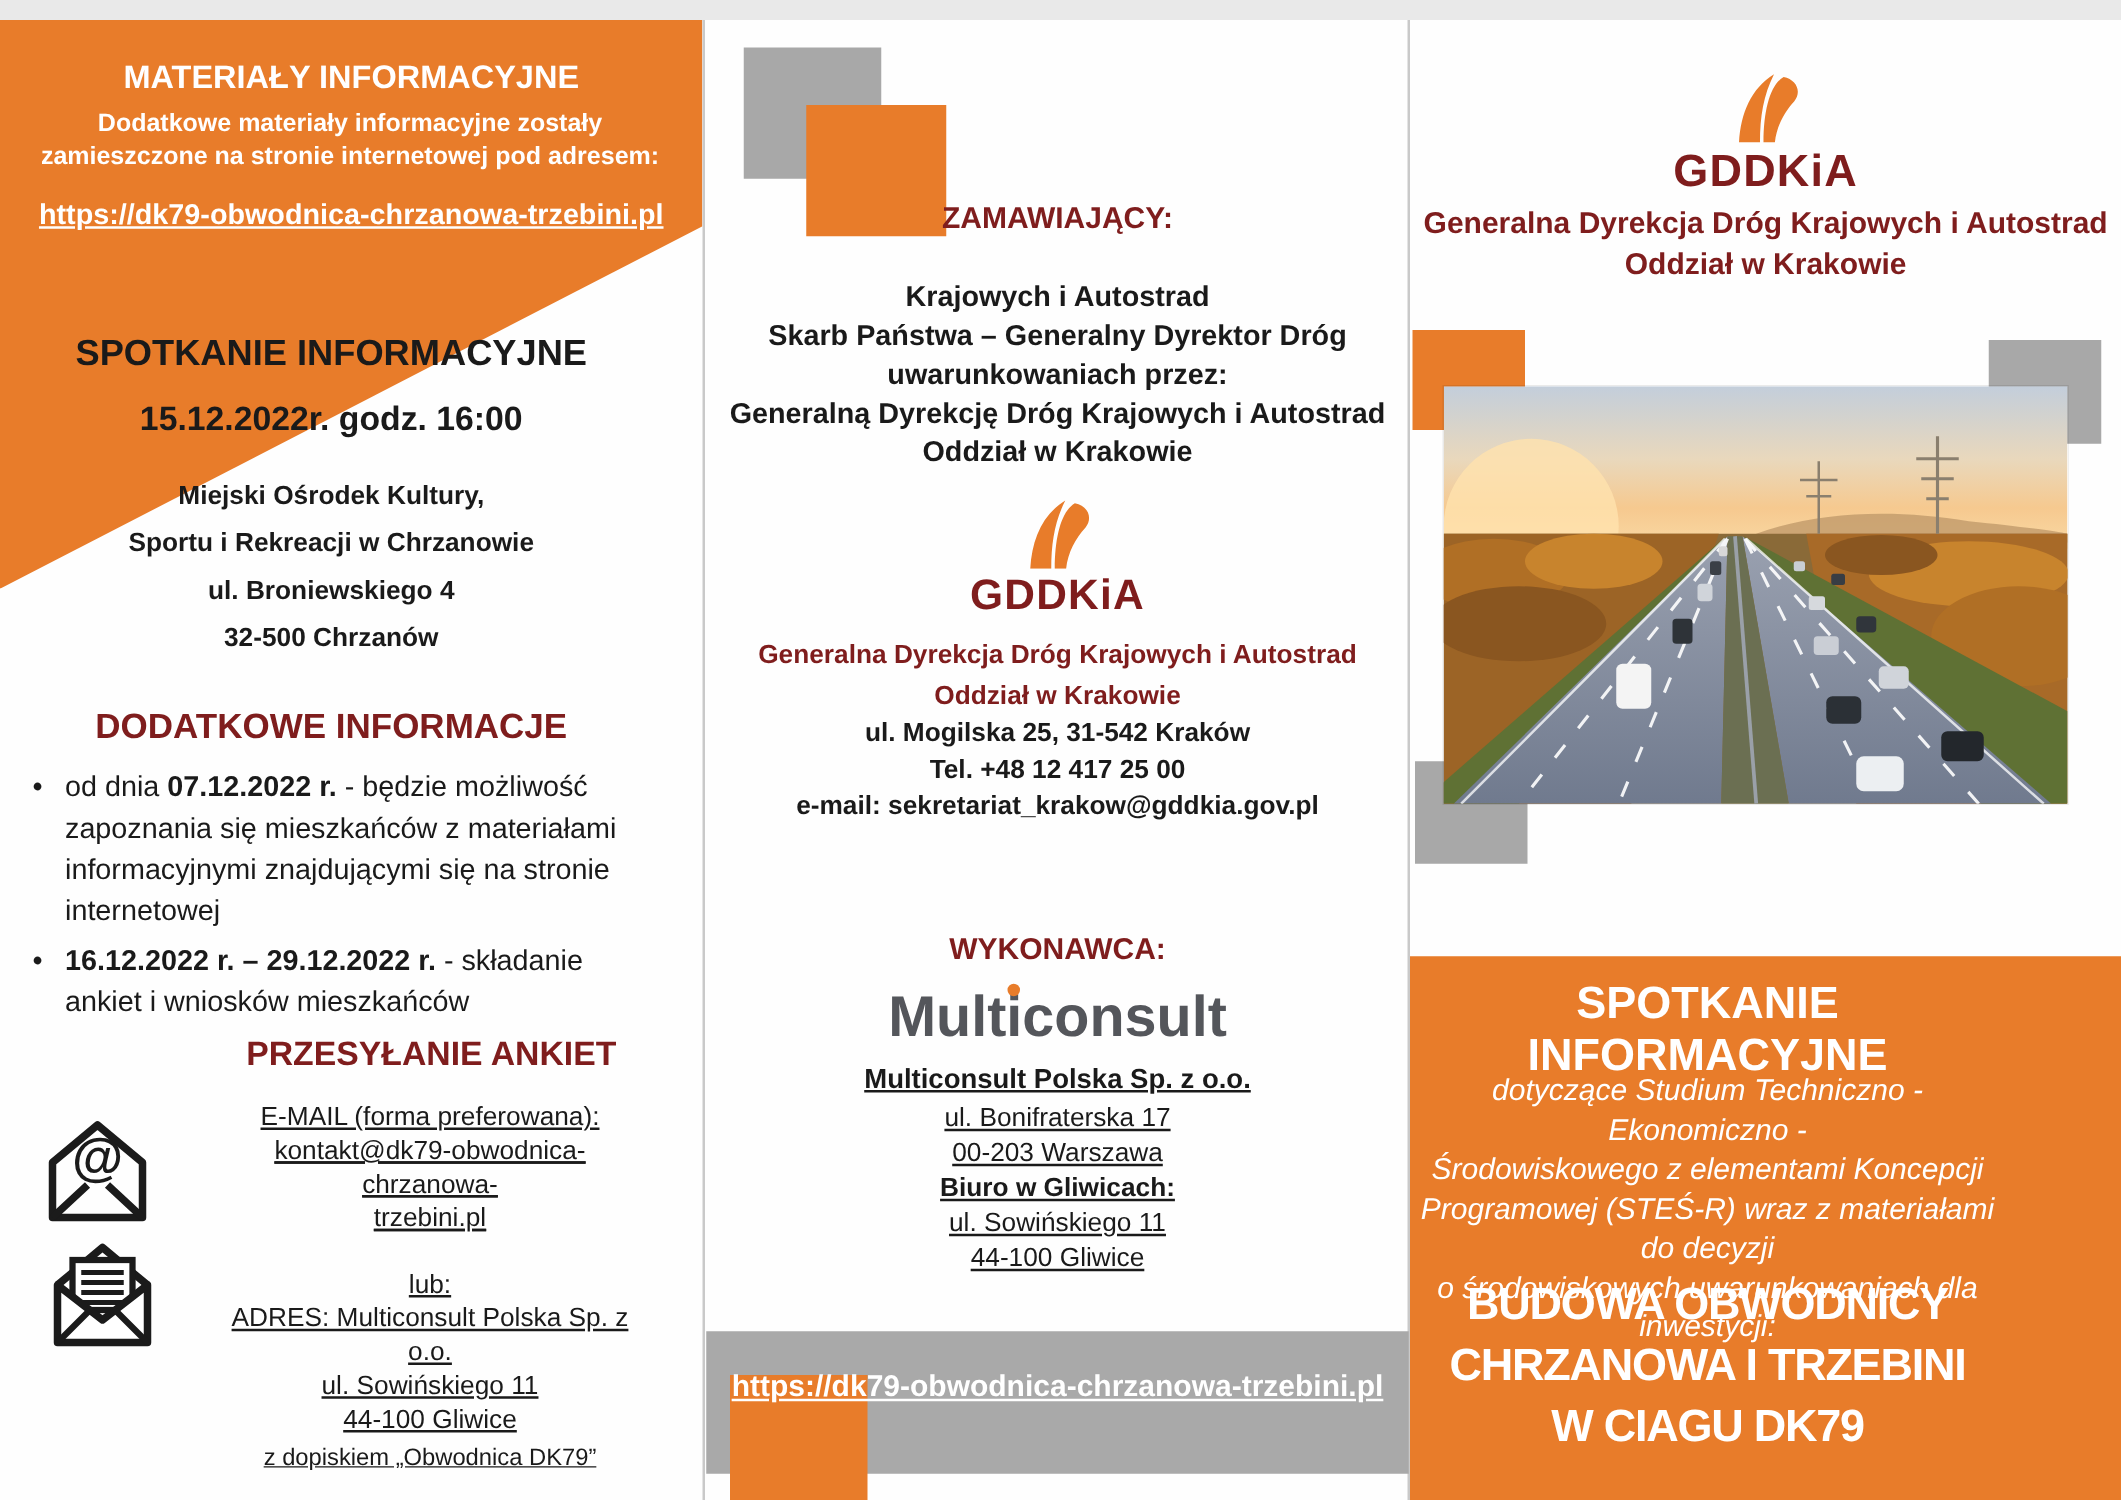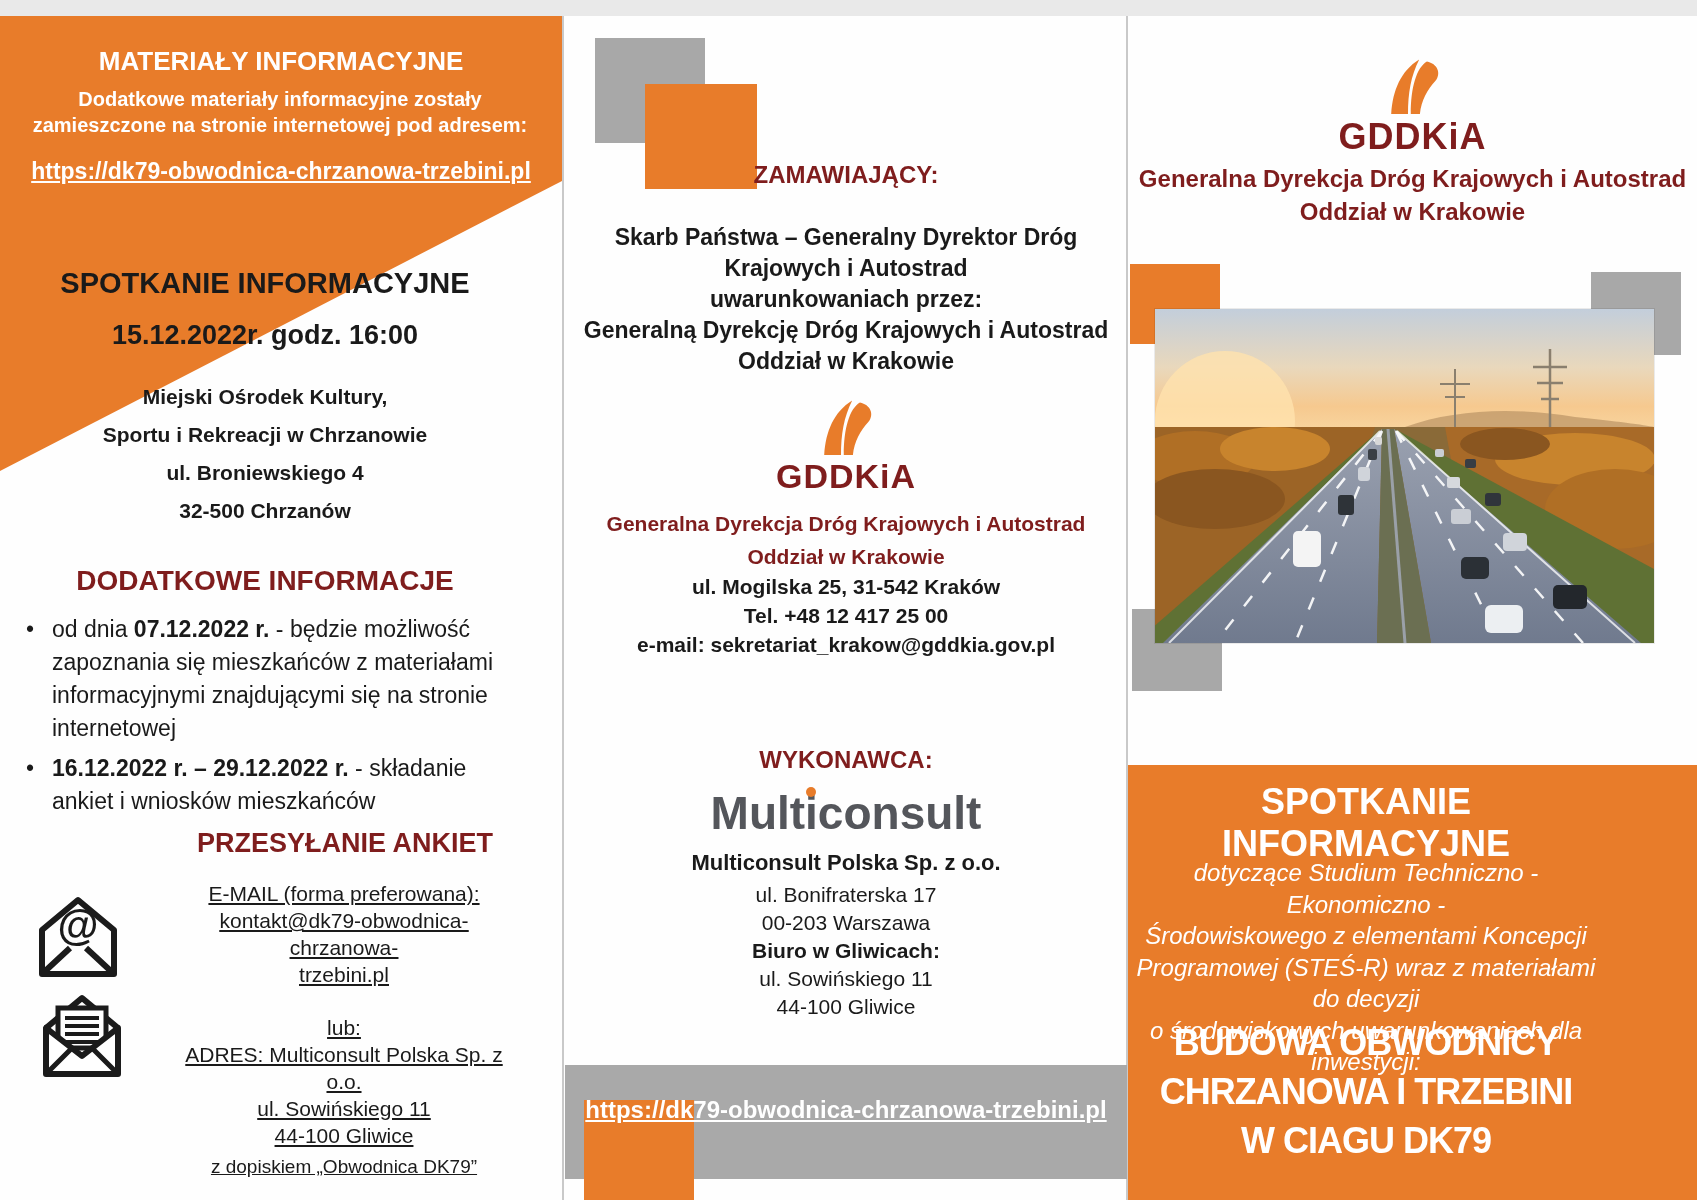--- a/index.html
+++ b/index.html
@@ -37,21 +37,21 @@
   .mp-zam{left:565px;top:145px;width:562px;font-size:24px;}
   .mp-orderer{left:565px;top:206px;width:562px;font-size:23px;line-height:31px;}
   .mp-swoosh{left:818px;top:383px;width:60px;height:56px;}
   .mp-gddkia{left:565px;top:441px;width:562px;font-size:34px;letter-spacing:1px;}
   .mp-gname{left:565px;top:491px;width:562px;font-size:21px;line-height:33px;}
   .mp-gaddr{left:565px;top:556px;width:562px;font-size:21px;line-height:29px;}
   .mp-wyk{left:565px;top:730px;width:562px;font-size:24px;}
   .mp-multi{left:565px;top:770px;width:562px;font-size:46px;color:#54565B;letter-spacing:0px;}
   .mp-multi .iwrap{position:relative;display:inline-block;}
   .mp-multi .idot{position:absolute;width:10px;height:10px;border-radius:50%;background:#E87C2A;left:50%;margin-left:-5px;top:1px;}
-  .mp-contr{left:565px;top:833px;width:562px;font-size:21px;line-height:28px;}
+  .mp-contr{left:565px;top:833px;width:562px;font-size:21px;line-height:28px;text-decoration:underline;}
   .mp-contr .l0{font-size:22px;font-weight:bold;margin-bottom:4px;}
   .graybar{left:565px;top:1049px;width:562px;height:114px;background:#A9A9A9;}
   .mp-url{left:565px;top:1080px;width:562px;font-size:24px;}
   
   .rp-swoosh{left:1384px;top:42px;width:62px;height:56px;}
   .rp-gddkia{left:1128px;top:100px;width:569px;font-size:36px;letter-spacing:1px;}
   .rp-gname{left:1128px;top:146px;width:569px;font-size:24px;line-height:33px;}
   .photo{left:1155px;top:293px;width:499px;height:334px;box-shadow:0 0 0 1px rgba(0,0,0,0.08);}
   .rp-block{left:1128px;top:749px;width:569px;height:444px;background:#E87C2A;}
   .rp-meet{left:1128px;top:765px;width:476px;font-size:36px;}
@@ -127,22 +127,22 @@
     <div>44-100 Gliwice</div>
     <div class="lp-note">z dopiskiem  „Obwodnica DK79”</div>
   </div>
 
   <div class="sq" style="left:595px;top:22px;width:110px;height:105px;background:#A8A8A8;"></div>
   <div class="sq" style="left:645px;top:68px;width:112px;height:105px;background:#E87C2A;"></div>
 
   <div class="abs c b orange-txt mp-zam">ZAMAWIAJĄCY:</div>
 
   <div class="abs c b mp-orderer">
+    <div>Krajowych i Autostrad</div>
     <div>Skarb Państwa – Generalny Dyrektor Dróg</div>
-    <div>Krajowych i Autostrad</div>
     <div>uwarunkowaniach przez:</div>
     <div>Generalną Dyrekcję Dróg Krajowych i Autostrad</div>
     <div>Oddział w Krakowie</div>
   </div>
 
   <div class="abs mp-swoosh">
     <svg viewBox="0 0 80 80" width="60" height="56">
       <path d="M6 80 C8 46 20 18 46 2 C34 26 30 50 30 80 Z" fill="#E87C2A"></path>
       <path d="M34 80 C34 42 42 14 57 5 C72 8 78 22 69 33 C58 45 49 61 47 80 Z" fill="#E87C2A"></path>
     </svg>

